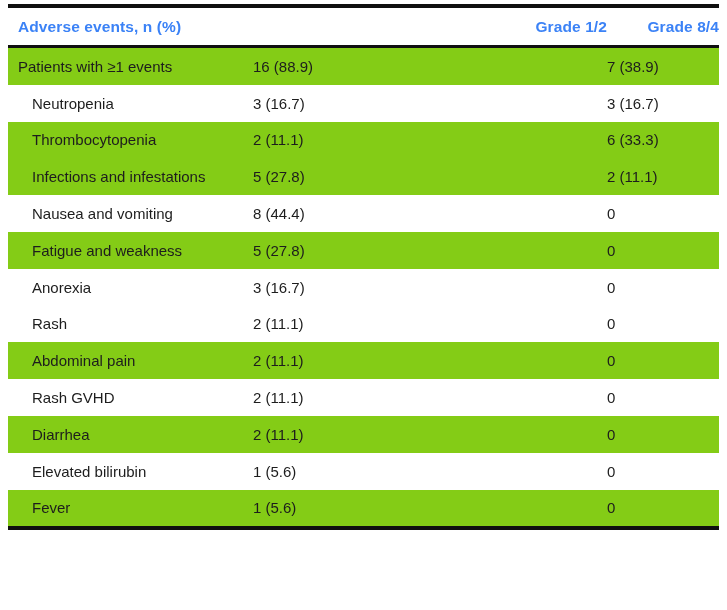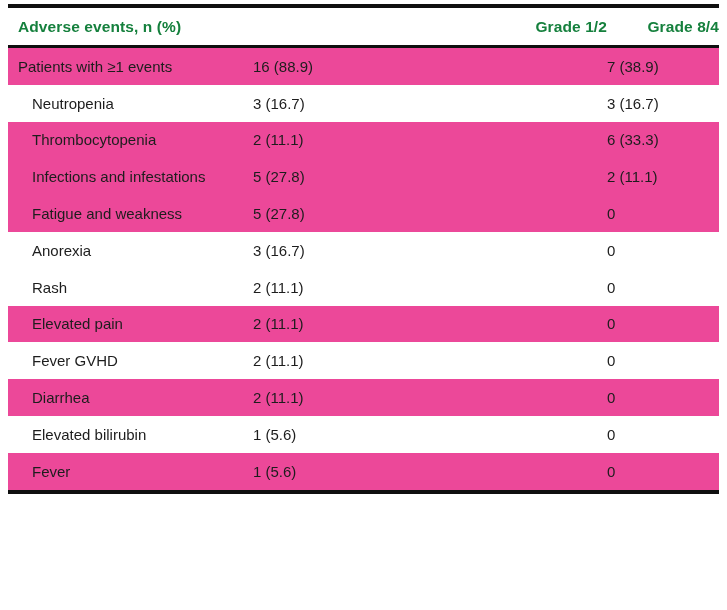--- a/index.html
+++ b/index.html
@@ -13,35 +13,35 @@
   .page { position:relative; width:727px; height:610px; background:#ffffff; }
   table.ae-table {
     position:absolute; left:8px; top:4px; width:711px;
     border-collapse:collapse; table-layout:fixed;
     border-top:4px solid #0f0f0f;
     border-bottom:4px solid #0f0f0f;
   }
   thead th {
     height:37px;
     border-bottom:3px solid #0f0f0f;
-    font-size:15.5px; font-weight:bold; color:#15803d;
+    font-size:15.5px; font-weight:bold; color:#3b82f6;
     padding:0; vertical-align:middle;
     letter-spacing:0.1px;
   }
   th.c1 { text-align:left; padding-left:10px; }
   th.c2, th.c3 { text-align:right; }
   tbody td {
     height:36.8px;
     font-size:15px; color:#1d1d1d;
     padding:0; vertical-align:middle;
   }
   td.c1 { text-align:left; padding-left:10px; }
   td.c1.indent { padding-left:24px; }
   td.c2, td.c3 { }
-  tr.shaded { background:#ec4899;margin-top:10px; }
+  tr.shaded { background:#84cc16;margin-top:10px; }
 </style>
 </head>
 <body>
 
 <div class="page">
   <table class="ae-table">
     <colgroup>
       <col style="width:245px">
       <col style="width:354px">
       <col style="width:112px">
@@ -68,42 +68,47 @@
         <tr class="shaded">
           <td class="c1 indent">Thrombocytopenia</td>
           <td class="c2">2 (11.1)</td>
           <td class="c3">6 (33.3)</td>
         </tr>
         <tr class="shaded">
           <td class="c1 indent">Infections and infestations</td>
           <td class="c2">5 (27.8)</td>
           <td class="c3">2 (11.1)</td>
         </tr>
+        <tr>
+          <td class="c1 indent">Nausea and vomiting</td>
+          <td class="c2">8 (44.4)</td>
+          <td class="c3">0</td>
+        </tr>
         <tr class="shaded">
           <td class="c1 indent">Fatigue and weakness</td>
           <td class="c2">5 (27.8)</td>
           <td class="c3">0</td>
         </tr>
         <tr>
           <td class="c1 indent">Anorexia</td>
           <td class="c2">3 (16.7)</td>
           <td class="c3">0</td>
         </tr>
         <tr>
           <td class="c1 indent">Rash</td>
           <td class="c2">2 (11.1)</td>
           <td class="c3">0</td>
         </tr>
         <tr class="shaded">
-          <td class="c1 indent">Elevated pain</td>
+          <td class="c1 indent">Abdominal pain</td>
           <td class="c2">2 (11.1)</td>
           <td class="c3">0</td>
         </tr>
         <tr>
-          <td class="c1 indent">Fever GVHD</td>
+          <td class="c1 indent">Rash GVHD</td>
           <td class="c2">2 (11.1)</td>
           <td class="c3">0</td>
         </tr>
         <tr class="shaded">
           <td class="c1 indent">Diarrhea</td>
           <td class="c2">2 (11.1)</td>
           <td class="c3">0</td>
         </tr>
         <tr>
           <td class="c1 indent">Elevated bilirubin</td>

